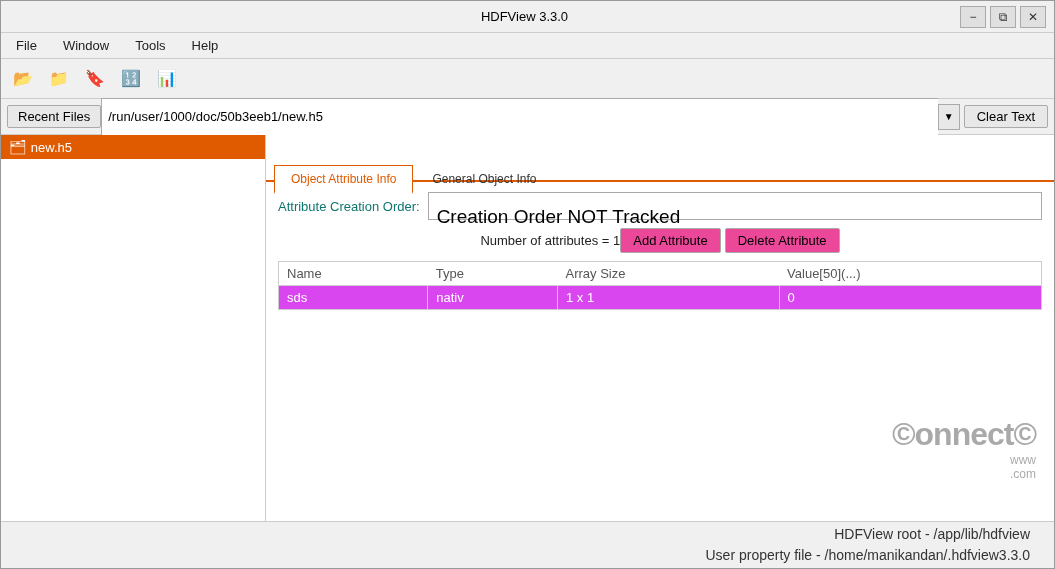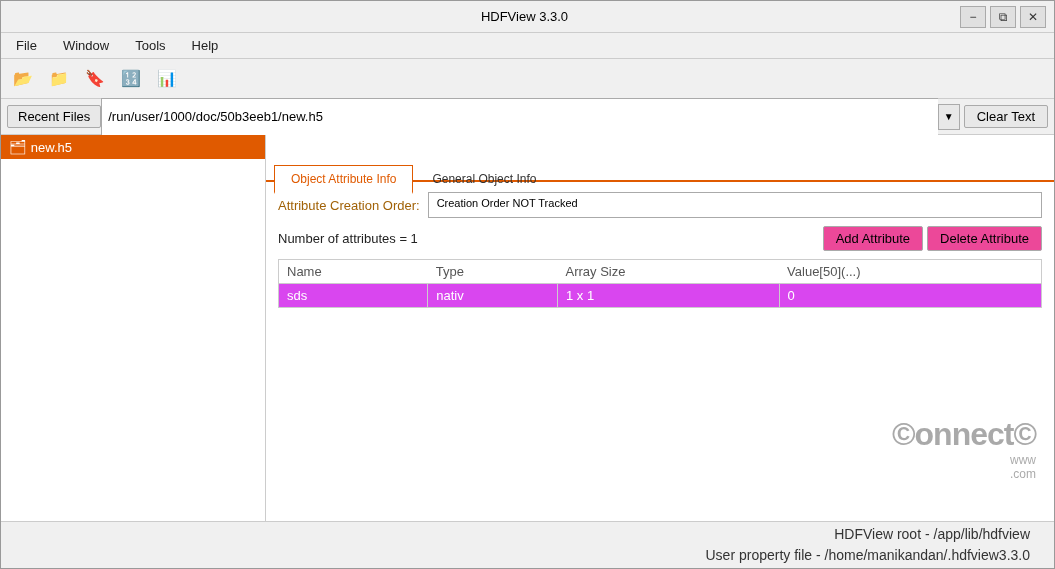--- a/index.html
+++ b/index.html
@@ -206,38 +206,38 @@
     }
 
     
     .attr-row {
       display: flex;
       align-items: center;
       margin-bottom: 8px;
       gap: 8px;
     }
     .attr-label {
-      color: #a16207;
+      color: #0f766e;
       white-space: nowrap;
       font-size: 13px;
     }
     .attr-value-box {
       flex: 1;
-      padding: 4px 8px;
-      border: 1px solid #aaa;
-      background: white;
-      font-size: 11px;
+      padding: 13px 8px;
+      border: 1px solid #aaa;
+      background: white;
+      font-size: 19px;
       height: 26px;
     }
 
     
     .buttons-row {
       display: flex;
       align-items: center;
-      justify-content: space-between;
+      justify-content: center;
       margin-bottom: 8px;
     }
     .attr-count-label {
       font-size: 13px;
       color: #222;
     }
     .action-buttons {
       display: flex;
       gap: 4px;
     }

